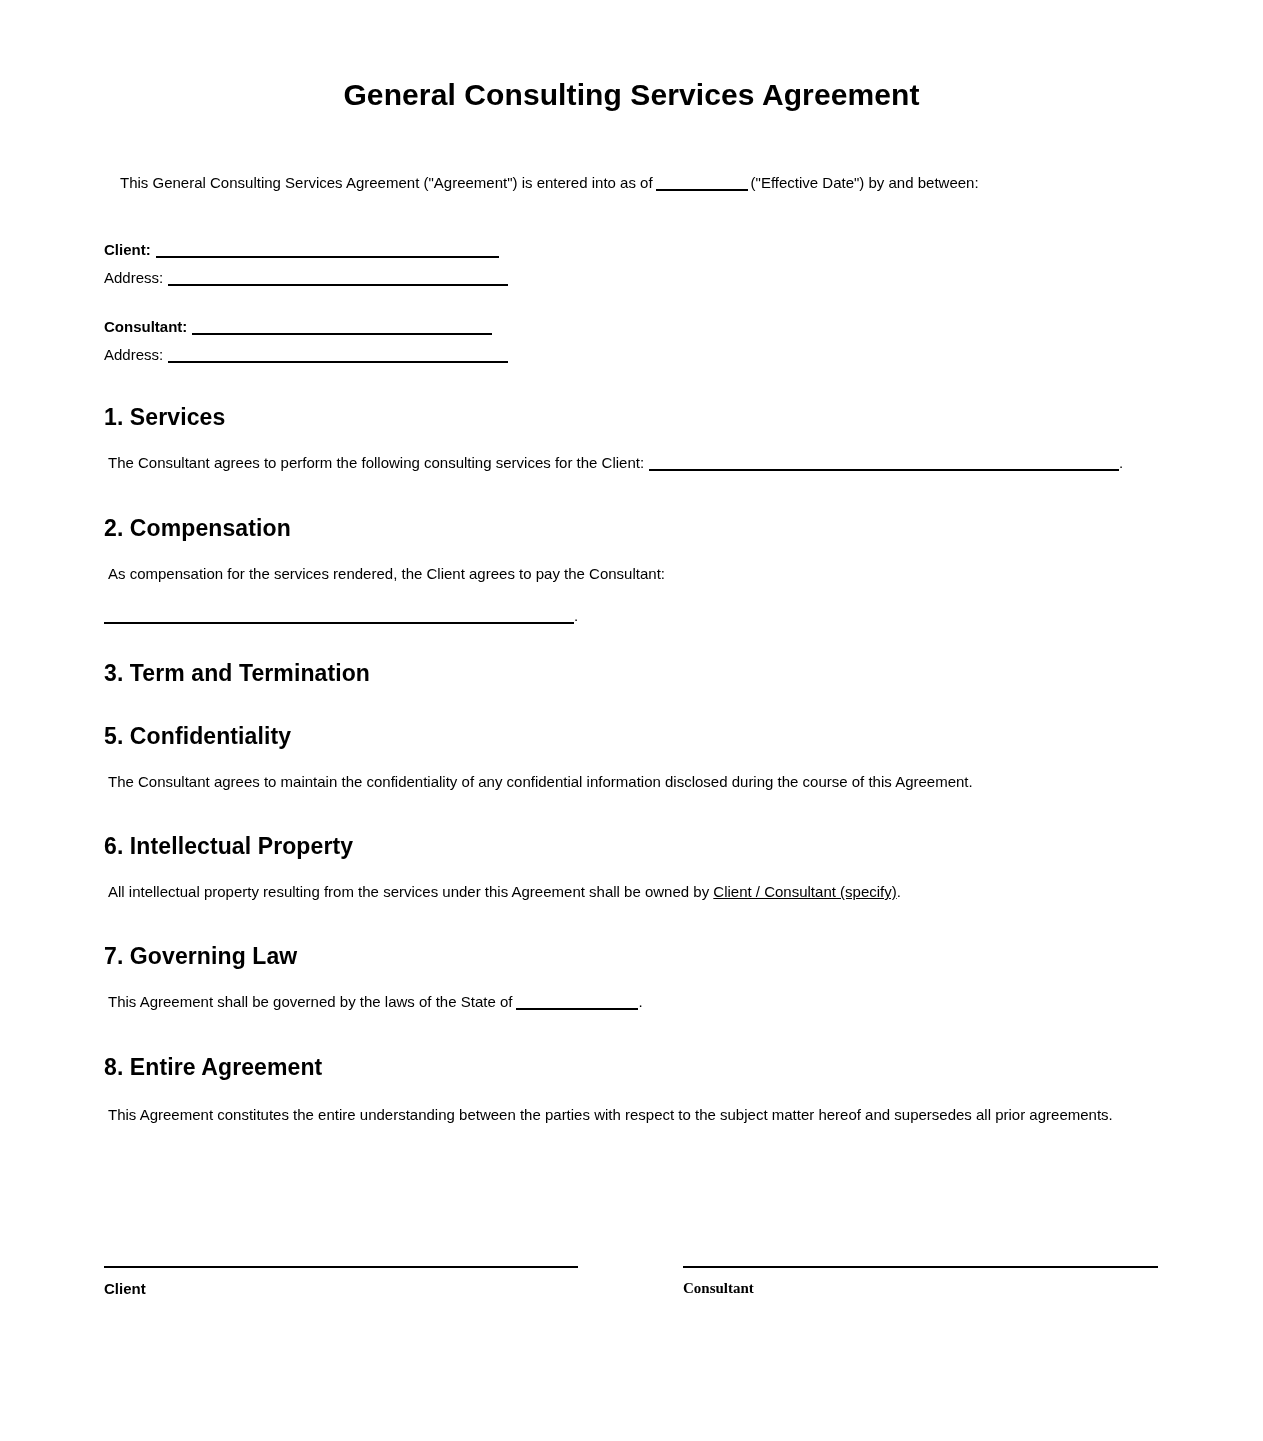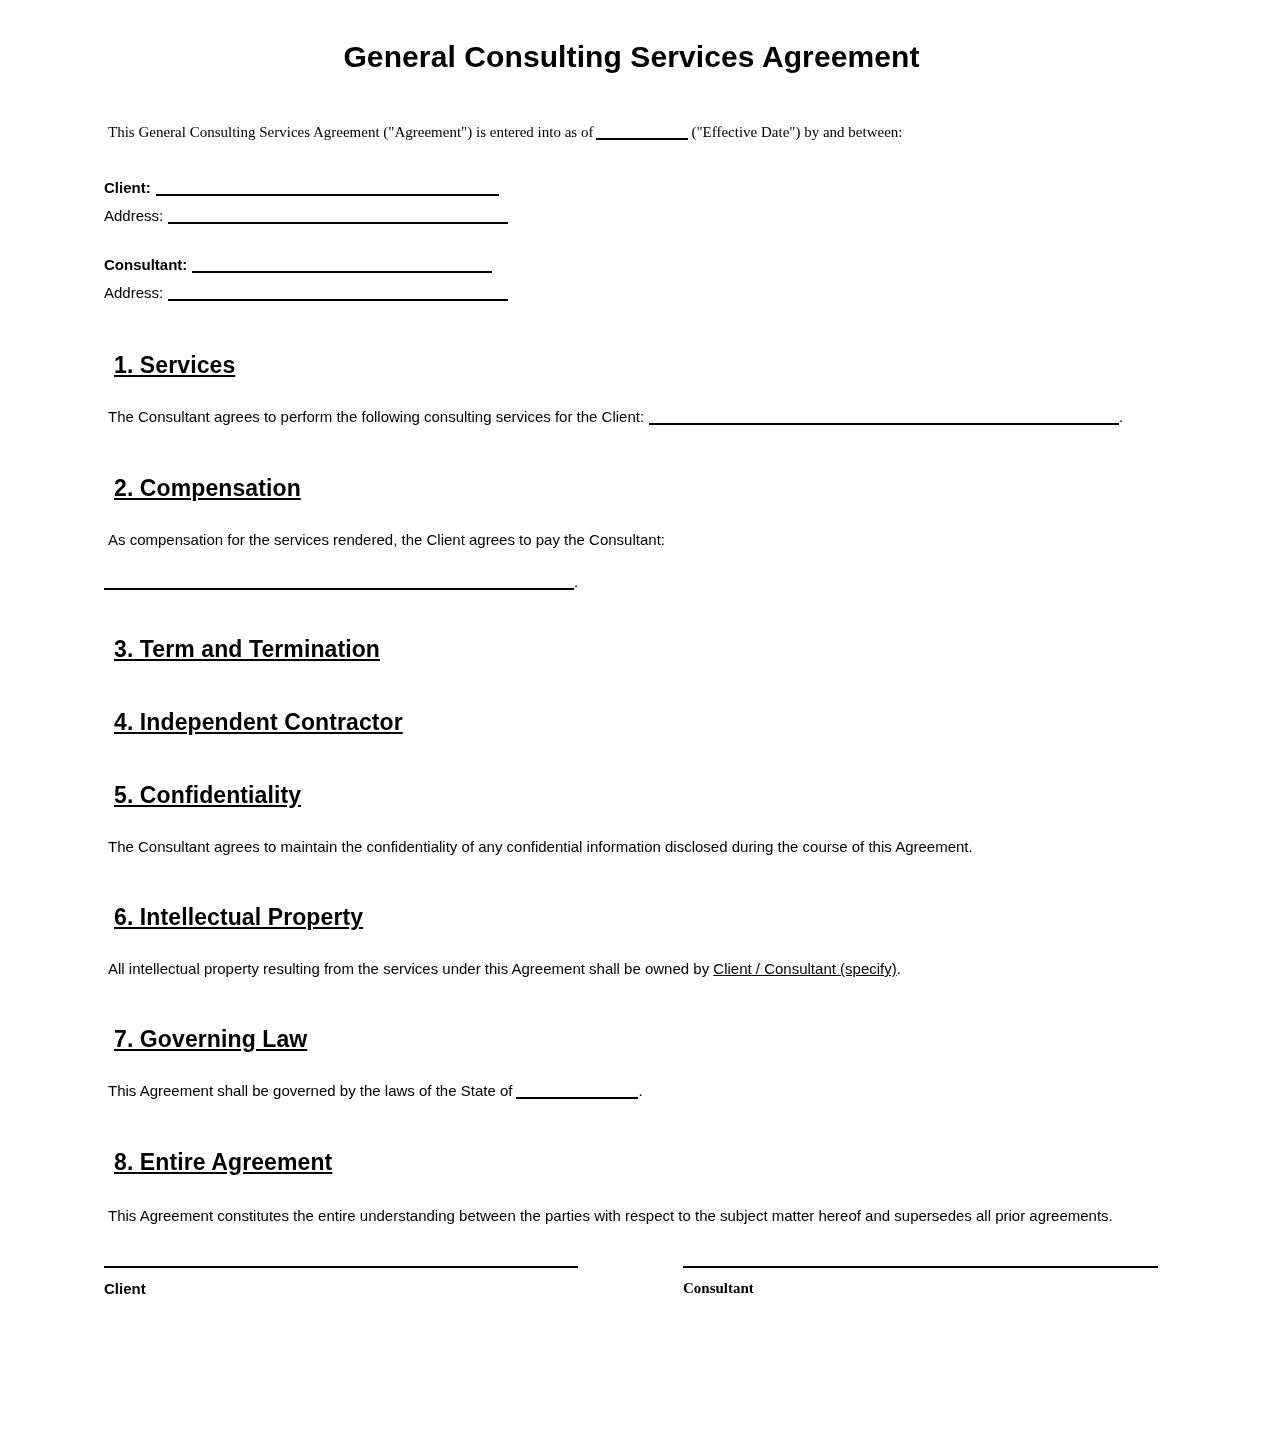--- a/index.html
+++ b/index.html
@@ -17,54 +17,52 @@
   .page {
     position: relative;
     width: 1263px;
     height: 1441px;
     box-sizing: border-box;
     padding: 0 104px;
     background: #ffffff;
   }
   .doc-title {
     margin: 0;
-    padding-top: 40px;
+    padding-top: 78px;
     font-size: 30px;
     font-weight: bold;
     text-align: center;
     letter-spacing: 0.1px;
   }
   .intro {
-    margin: 4px;
+    margin: 16px;
     padding-top: 43px;
     font-size: 15px;
     line-height: 1.55;
-    font-family: Liberation Serif, serif;
   }
   .parties {
     padding-top: 26px;
   }
   .party-line {
     font-size: 15px;
     line-height: 1.85;
     white-space: nowrap;
   }
   .party-line .lbl {
     font-weight: bold;
   }
   .party-gap {
     height: 21px;
   }
   .sec {
-    margin: 10px;
+    margin: 0;
     font-size: 23px;
     font-weight: bold;
     padding-top: 36px;
     letter-spacing: 0.1px;
-    text-decoration: underline;
   }
   .body-p {
     margin: 4px;
     padding-top: 16px;
     font-size: 15px;
     line-height: 1.85;
   }
   .body-p.tight {
     line-height: 1.55;
   }
@@ -155,21 +153,20 @@
   <h2 class="sec">2. Compensation</h2>
   <p class="body-p tight">
     <span>As compensation for the services rendered, the Client agrees to pay the Consultant:</span>
   </p>
   <div class="comp-blank-row">
     <span class="rule w-comp"></span><span>.</span>
   </div>
 
   <h2 class="sec">3. Term and Termination</h2>
 
-  <h2 class="sec">4. Independent Contractor</h2>
 
   <h2 class="sec">5. Confidentiality</h2>
   <p class="body-p tight">The Consultant agrees to maintain the confidentiality of any confidential information disclosed during the course of this Agreement.</p>
 
   <h2 class="sec">6. Intellectual Property</h2>
   <p class="body-p tight">
     <span>All intellectual property resulting from the services under this Agreement shall be owned by</span>
     <span class="underlined">Client / Consultant (specify)</span><span>.</span>
   </p>
 

